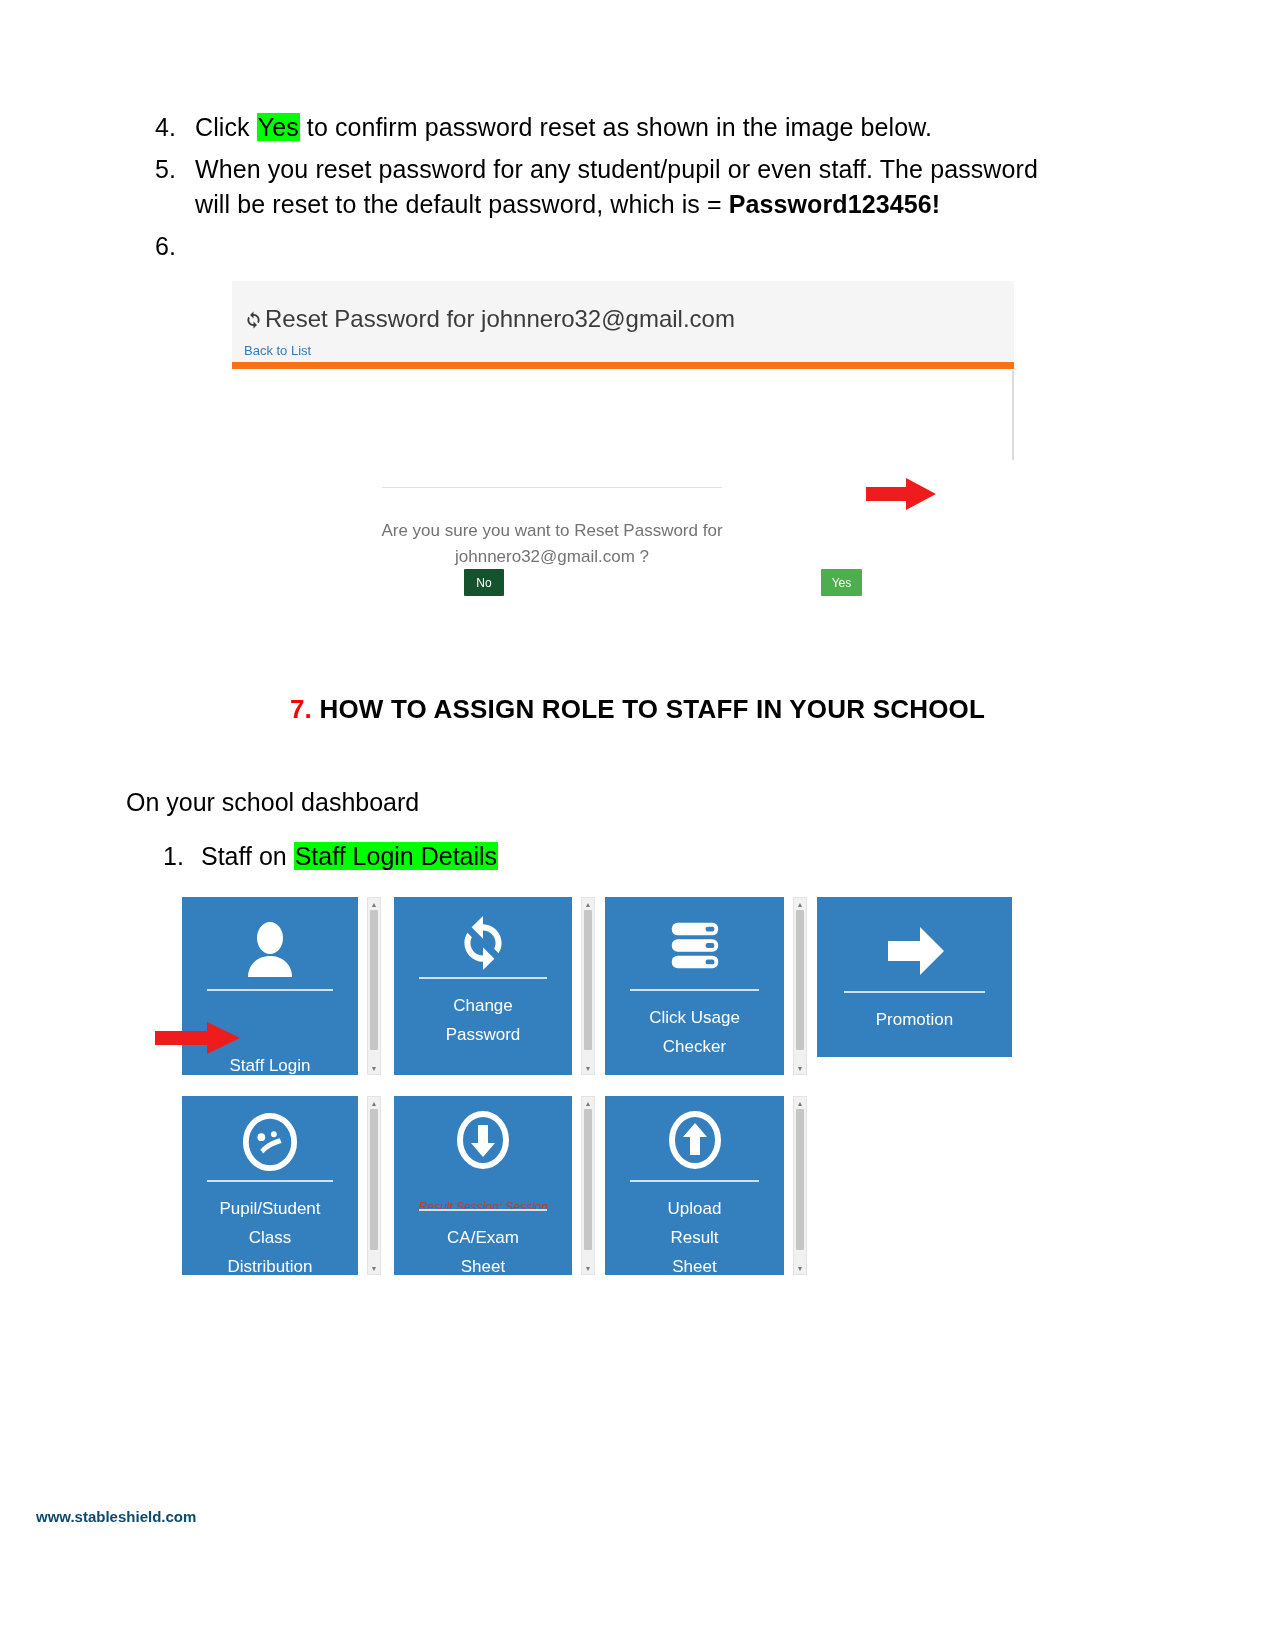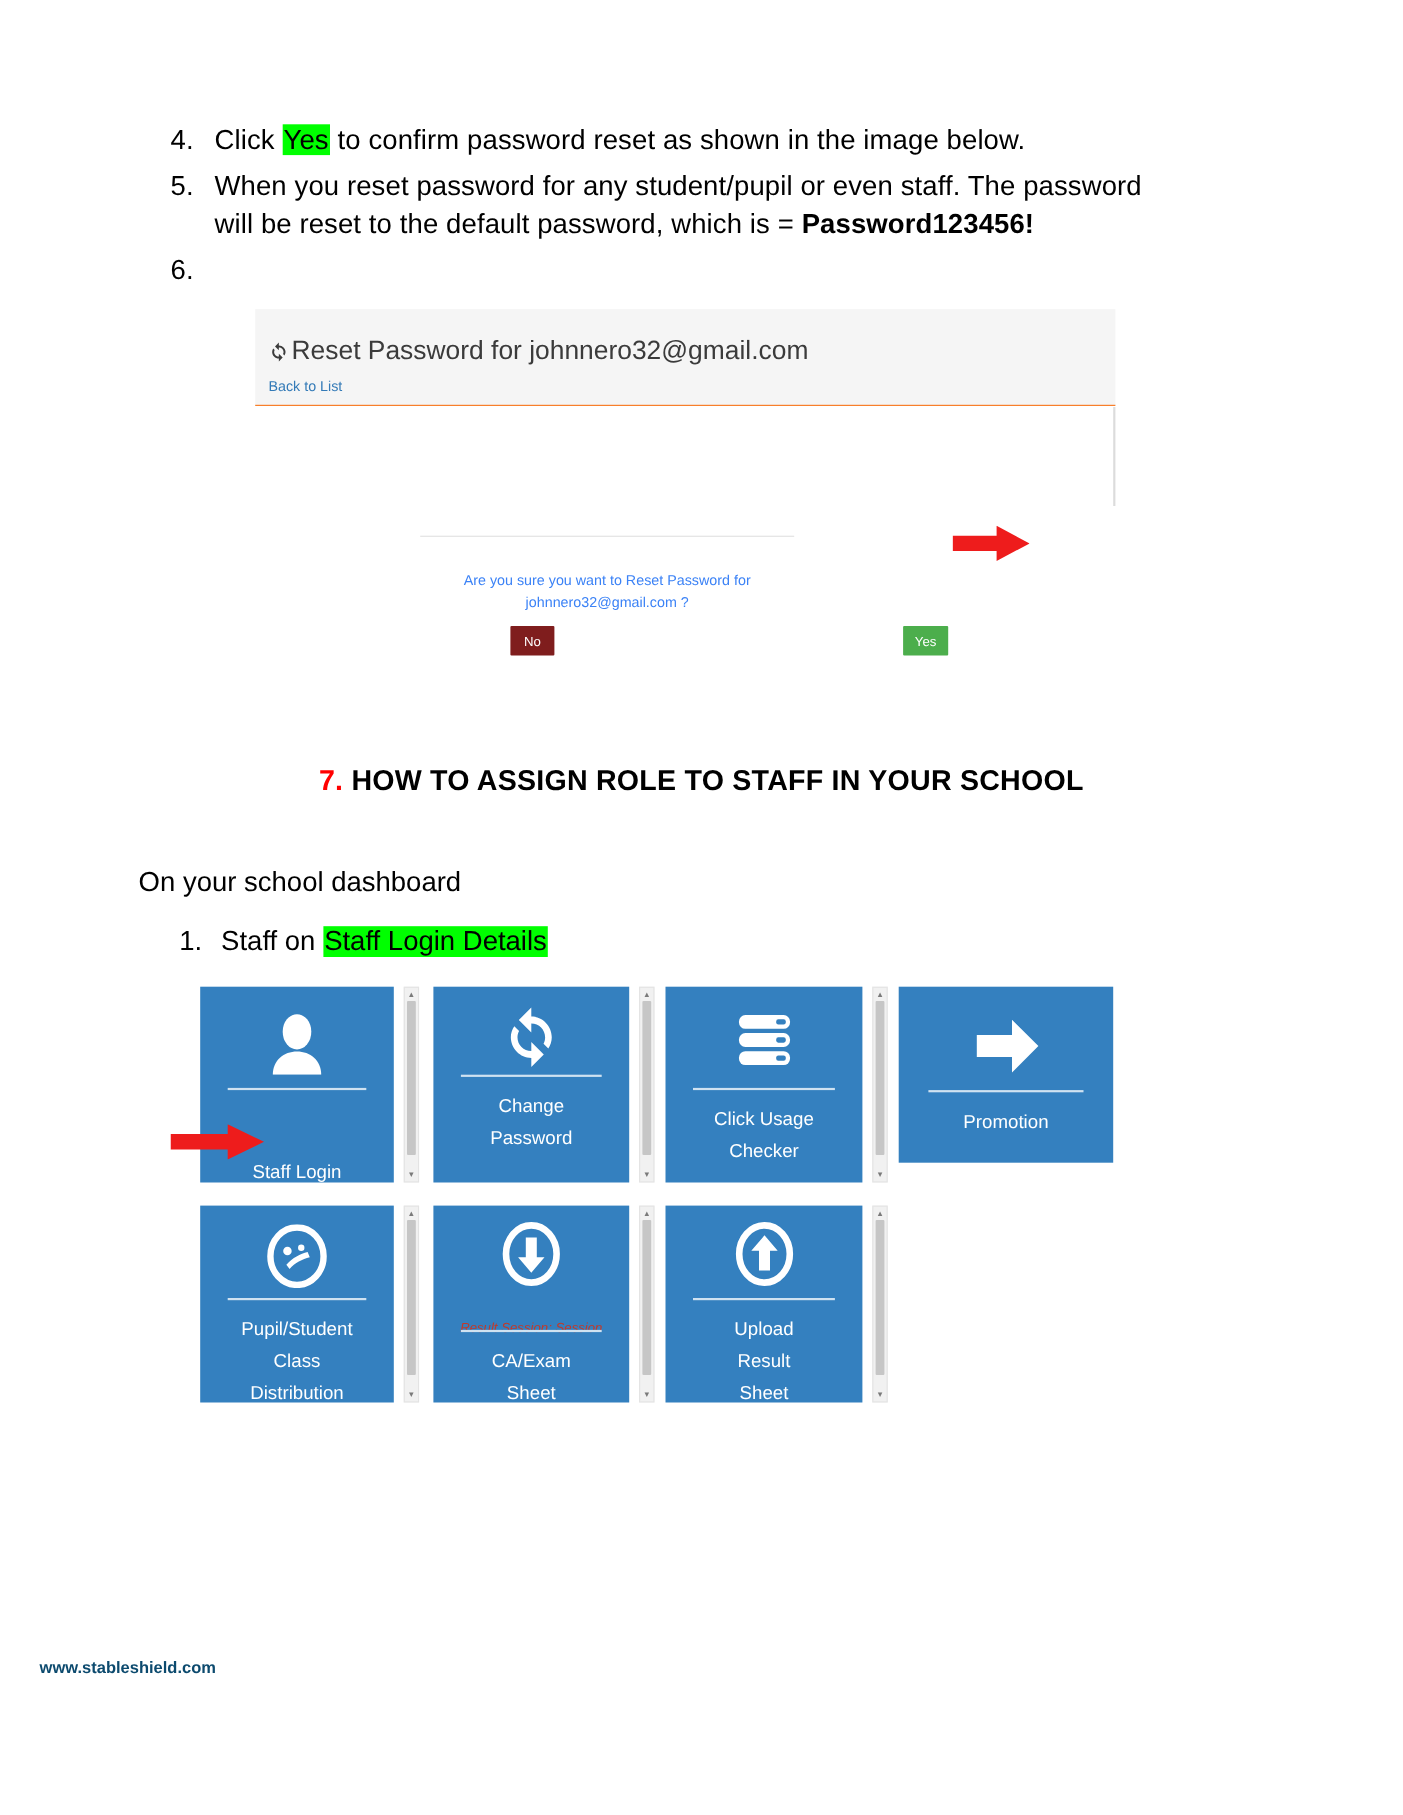--- a/index.html
+++ b/index.html
@@ -55,21 +55,21 @@
     height: 284px;
     background: #ffffff;
   }
   .shot-header {
     position: absolute;
     left: 0;
     top: 0;
     width: 782px;
     height: 88px;
     background: #f5f5f5;
-    border-bottom: 1px solid #f97316;
+    border-bottom: 7px solid #f97316;
     box-sizing: border-box;
   }
   .shot-title {
     position: absolute;
     left: 12px;
     top: 24px;
     font-size: 24px;
     color: #3b3b3b;
     font-family: "Liberation Sans", sans-serif;
     white-space: nowrap;
@@ -114,32 +114,32 @@
     width: 340px;
     height: 1px;
     background: #e0e0e0;
   }
   .confirm-text {
     position: absolute;
     left: 130px;
     top: 148px;
     width: 380px;
     text-align: center;
-    font-size: 13px;
-    color: #3b82f6;
+    font-size: 17px;
+    color: #737373;
     line-height: 1.5;
     font-family: "Liberation Sans", sans-serif;
   }
   .btn-no {
     position: absolute;
     left: 232px;
     top: 199px;
     width: 40px;
     height: 27px;
-    background: #7f1d1d;
+    background: #14532d;
     color: #fff;
     font-size: 12px;
     display: flex;
     align-items: center;
     justify-content: center;
     border: none;
     border-radius: 1px;
     font-family: "Liberation Sans", sans-serif;
   }
   .btn-yes {

